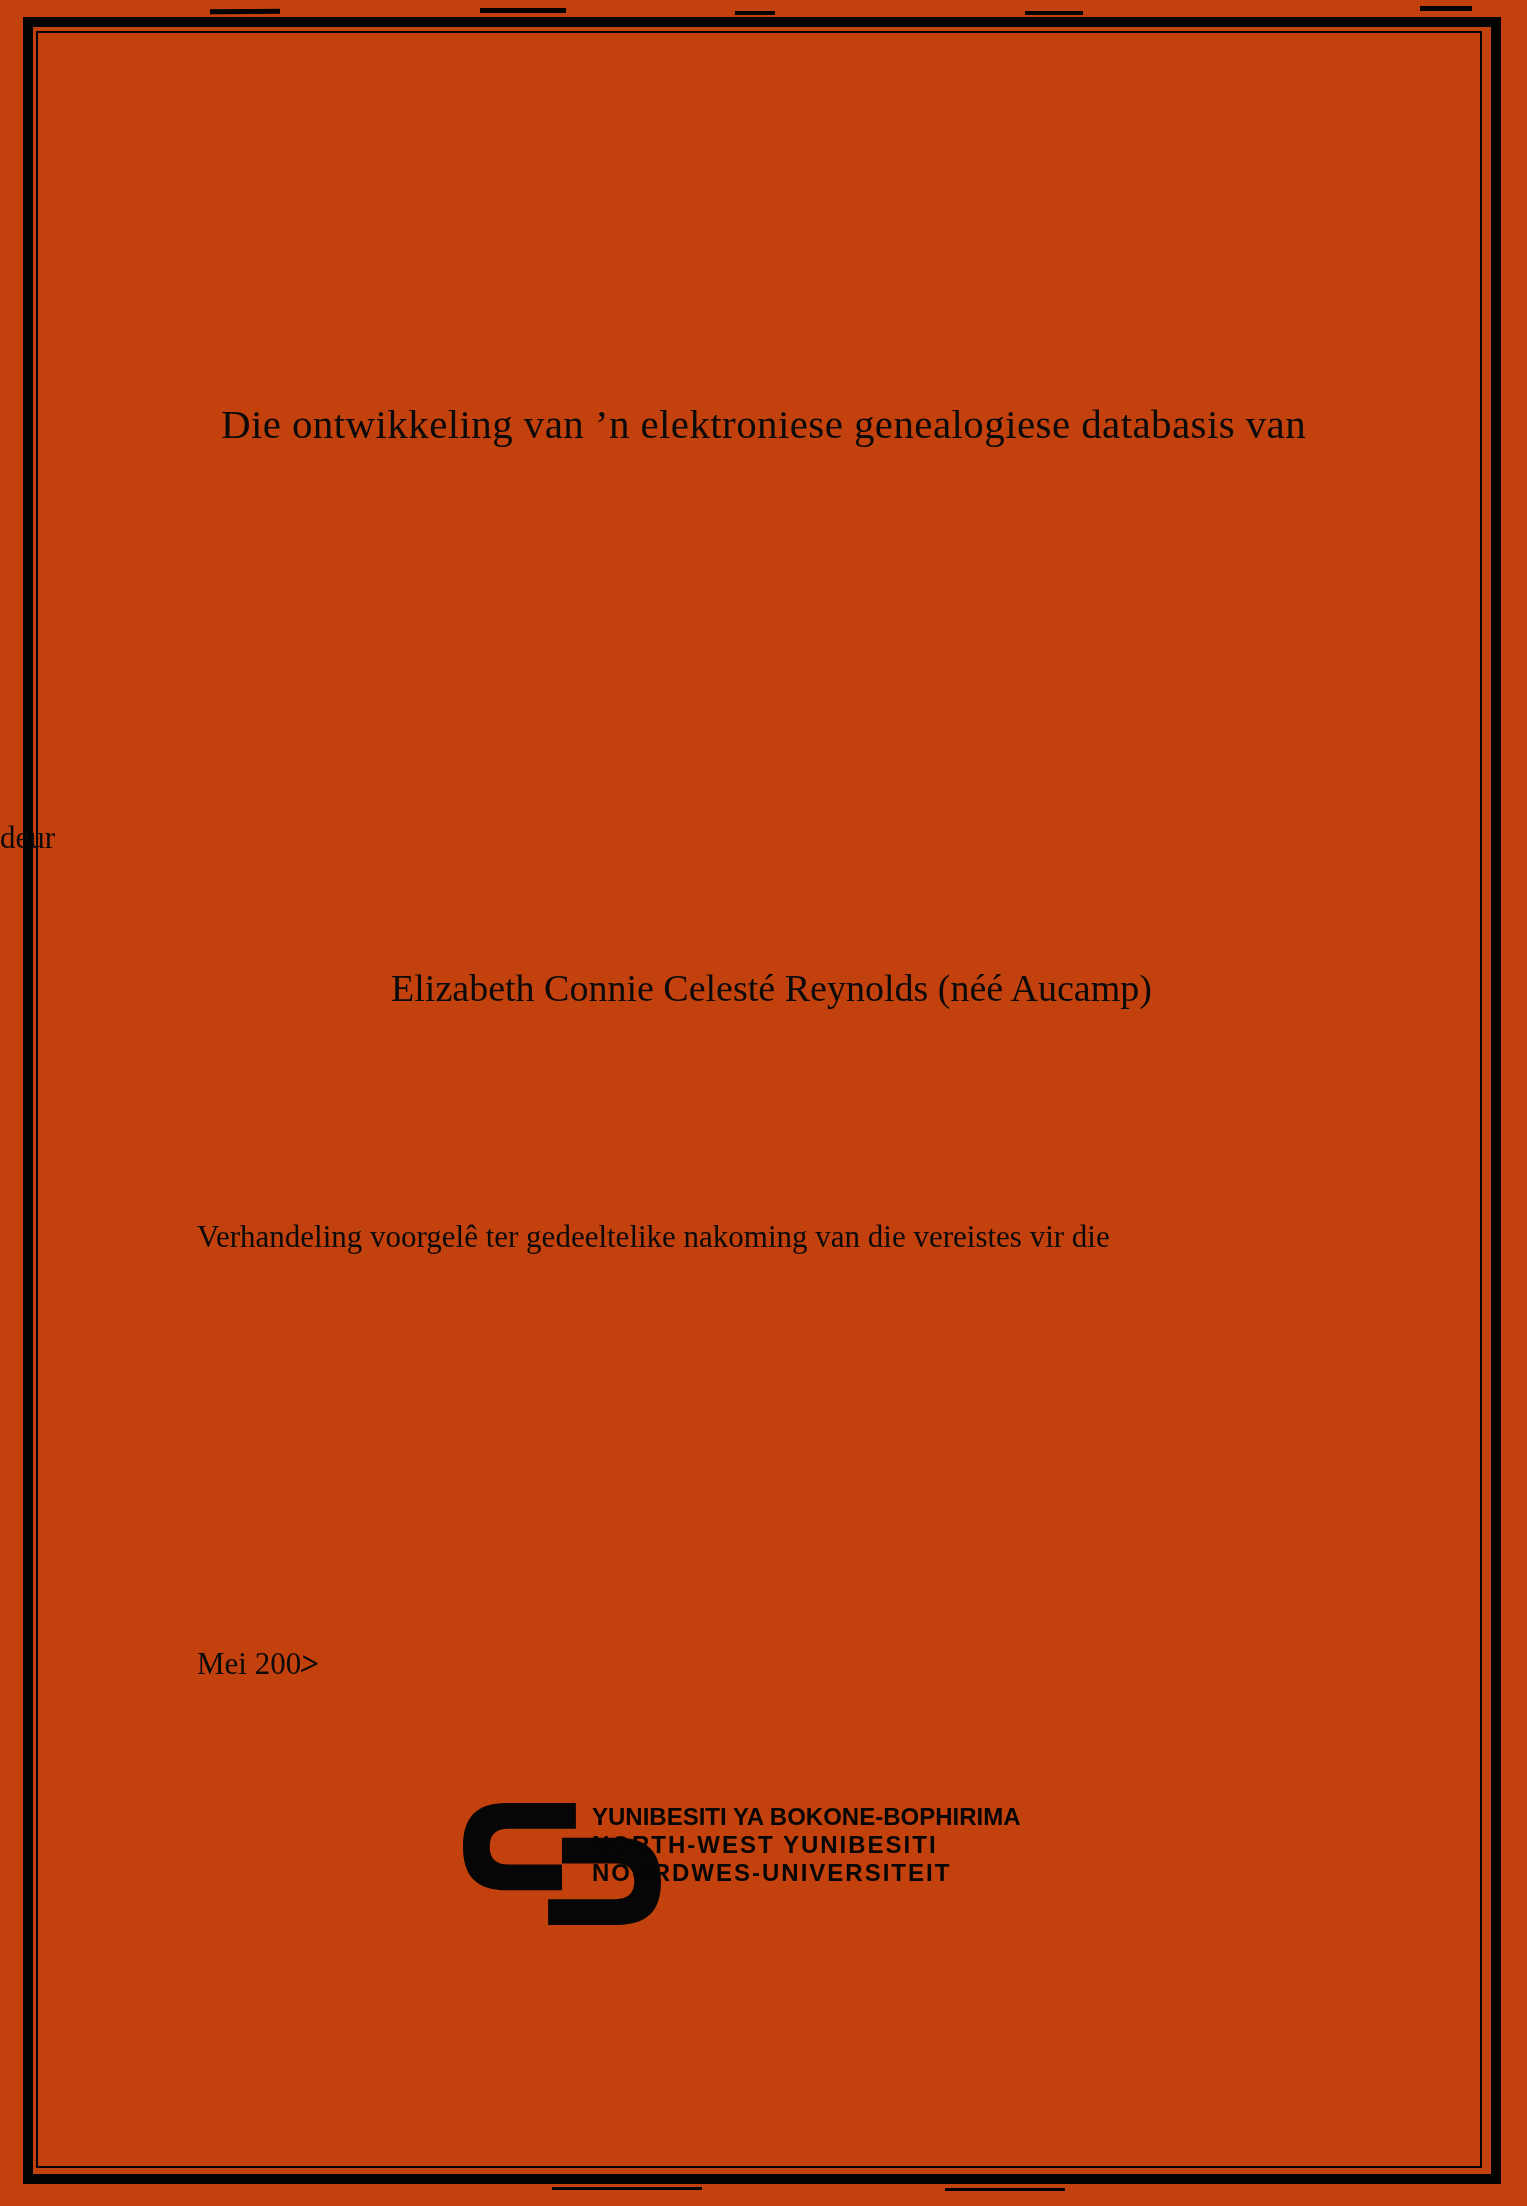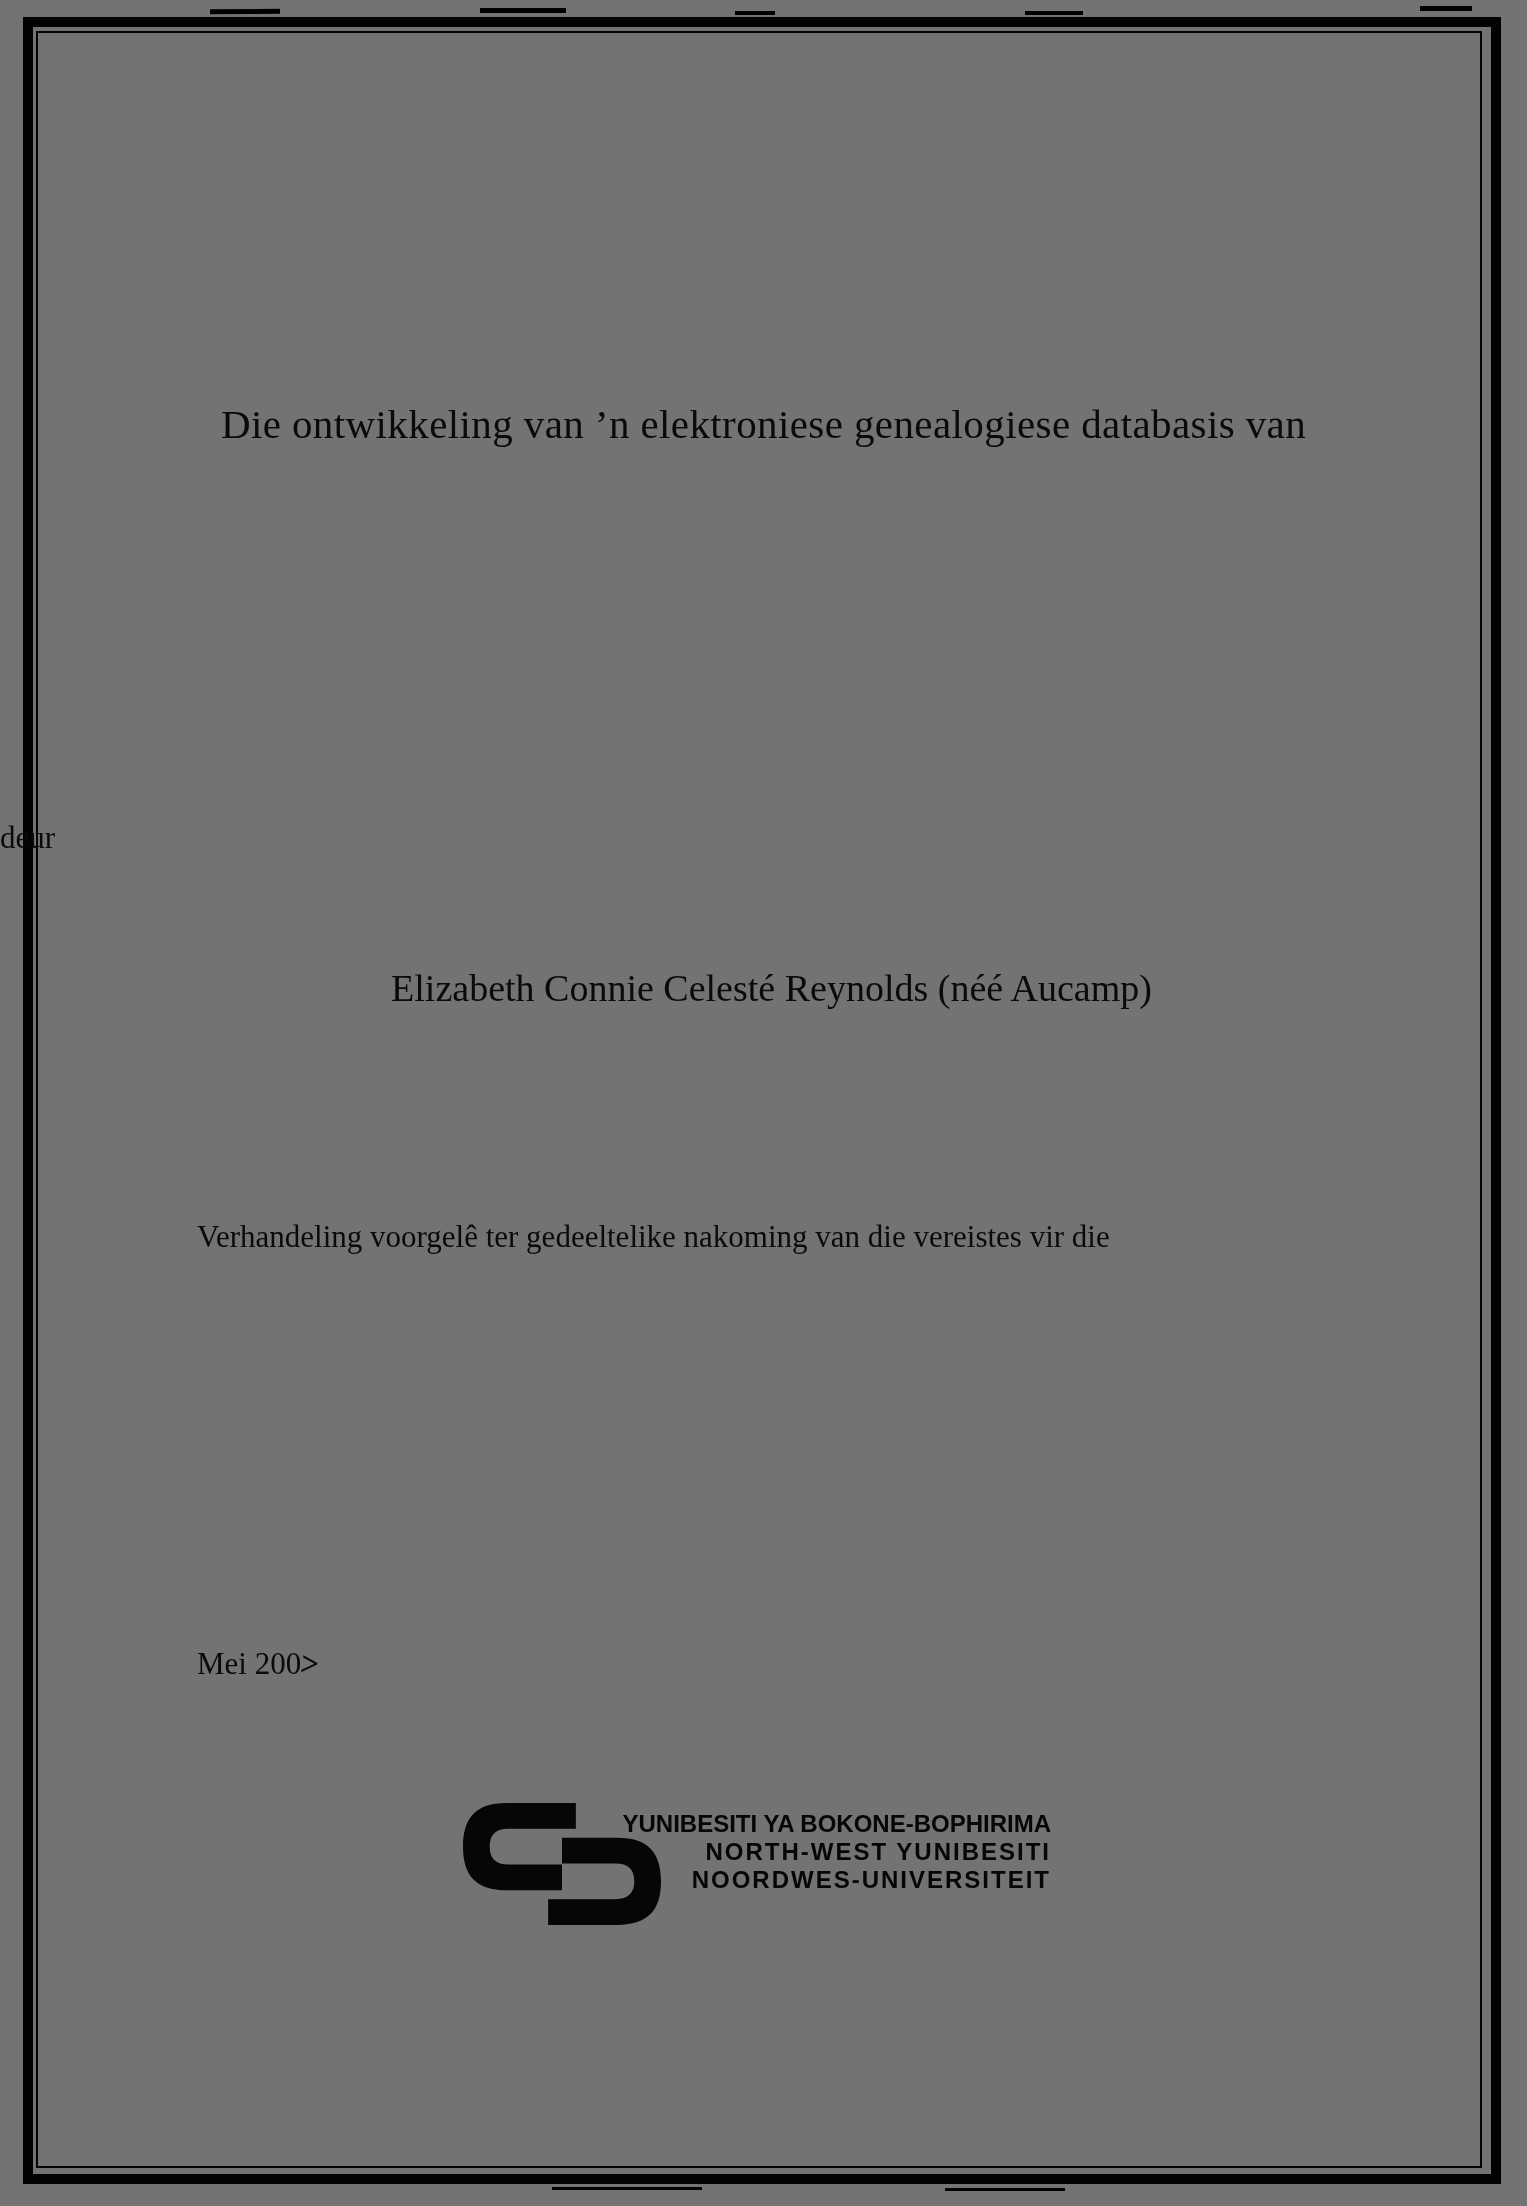--- a/index.html
+++ b/index.html
@@ -1,17 +1,17 @@
 <!DOCTYPE html>
 <html><head>
 <meta charset="utf-8">
 <style>
   html,body{margin:0;padding:0;background:#ffffff;}
   .page{
-    position:relative;width:1527px;height:2206px;background:#737373;
+    position:relative;width:1527px;height:2206px;background:#c2410c;
     font-family:"Liberation Serif", serif;color:#0a0a0a;overflow:hidden;
   }
   
   .artifact{position:absolute;background:#000;}
   .a1{left:210px;top:9px;width:70px;height:5px;transform:rotate(-.4deg);}
   .a2{left:480px;top:8px;width:86px;height:5px;}
   .a3{left:735px;top:11px;width:40px;height:4px;}
   .a4{left:1025px;top:11px;width:58px;height:4px;}
   .a5{left:1420px;top:6px;width:52px;height:5px;}
   .a6{left:552px;top:2187px;width:150px;height:3px;}
@@ -27,21 +27,21 @@
   .statement{position:absolute;left:197px;top:1215px;width:1136px;font-size:31px;line-height:43px;}
   .st-line1{text-align:justify;text-align-last:justify;white-space:nowrap;}
   .st-line1::after{content:"";display:inline-block;width:100%;}
   .st-italic{font-style:italic;}
   .supervisor-block{position:absolute;left:197px;top:1642px;font-size:31px;line-height:43px;}
   .glyph-seven{display:inline-block;font-weight:bold;transform:skewX(-8deg) scale(1.05,1.1);letter-spacing:0;}
   
   .logo{position:absolute;left:463px;top:1803px;width:620px;height:130px;}
   .logo-mark{position:absolute;left:0;top:0;width:198px;height:122px;}
   .logo-text{
-    position:absolute;left:129px;top:7px;width:459px;text-align:right;
+    position:absolute;left:129px;top:0;width:459px;
     font-family:"Liberation Sans", sans-serif;font-weight:bold;font-size:24px;color:#060606;
   }
   .logo-text .lline{line-height:28px;white-space:nowrap;}
   .ls-wide{letter-spacing:2px;}
 </style>
 </head>
 <body>
 
 <div class="page">
 

